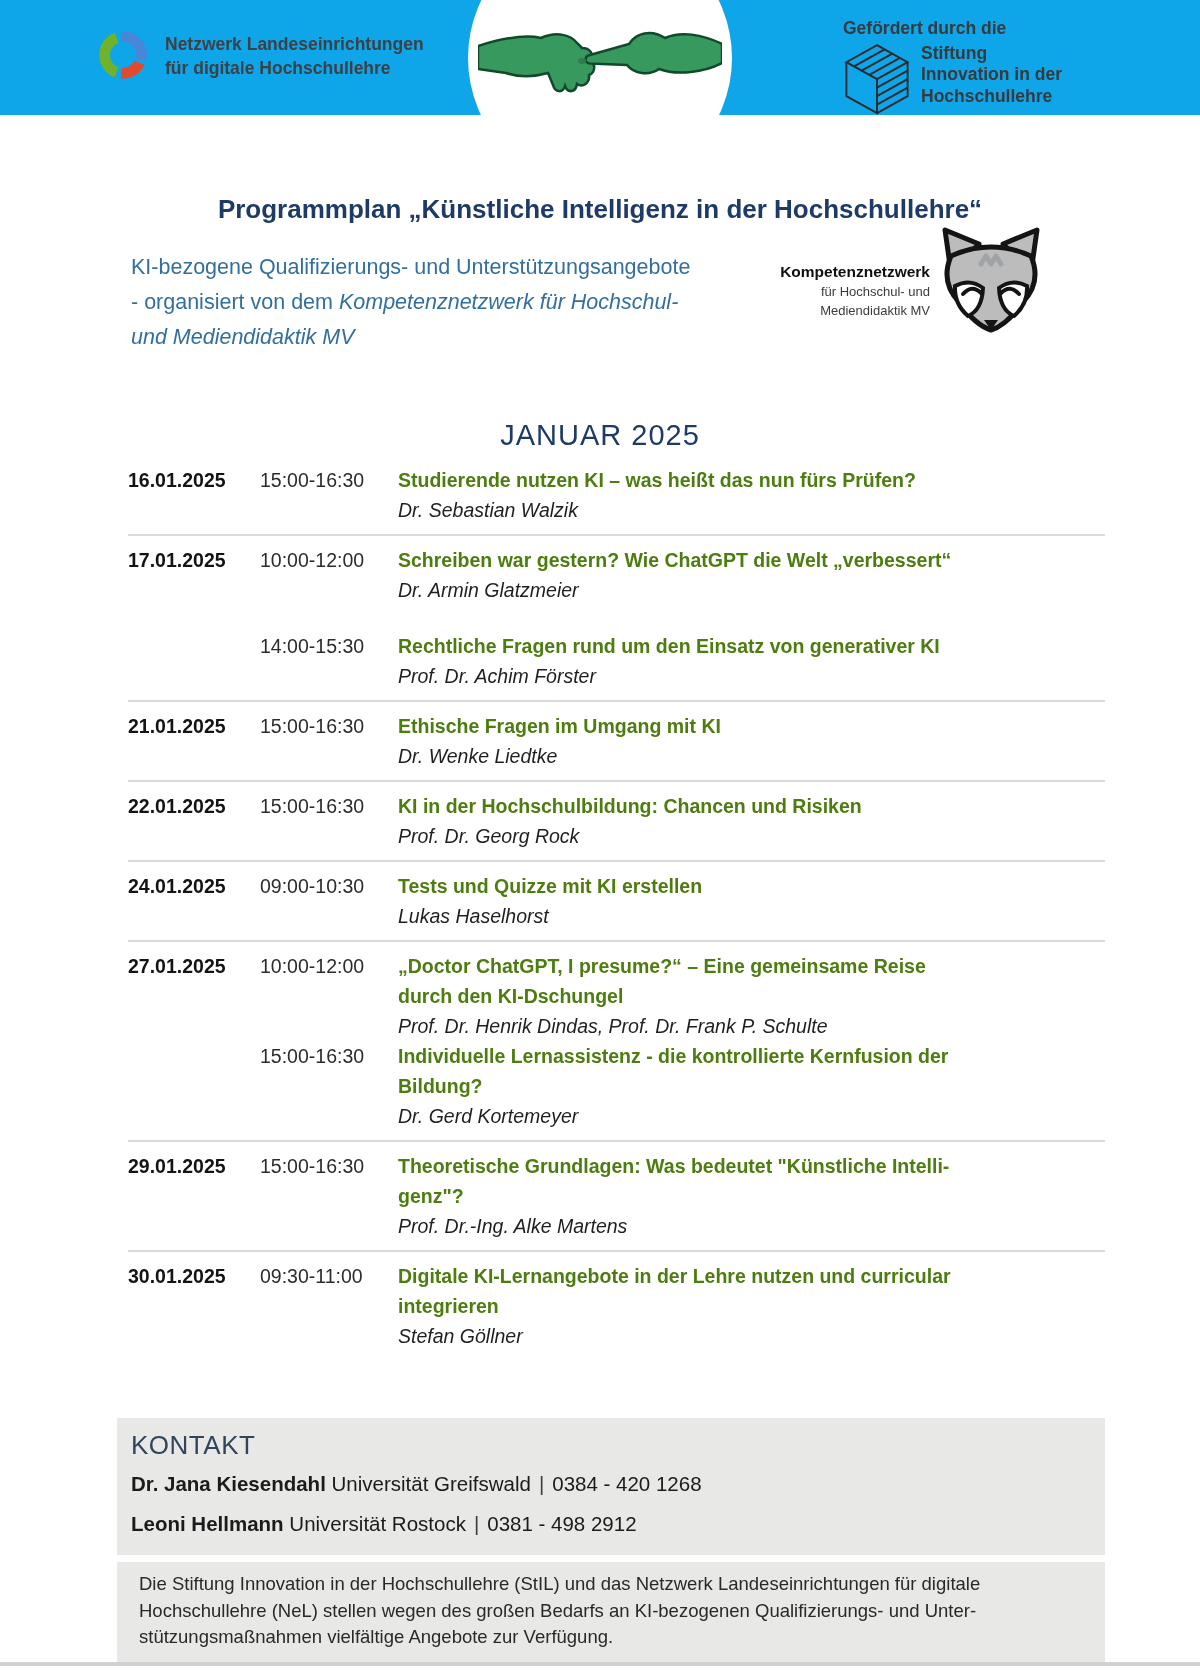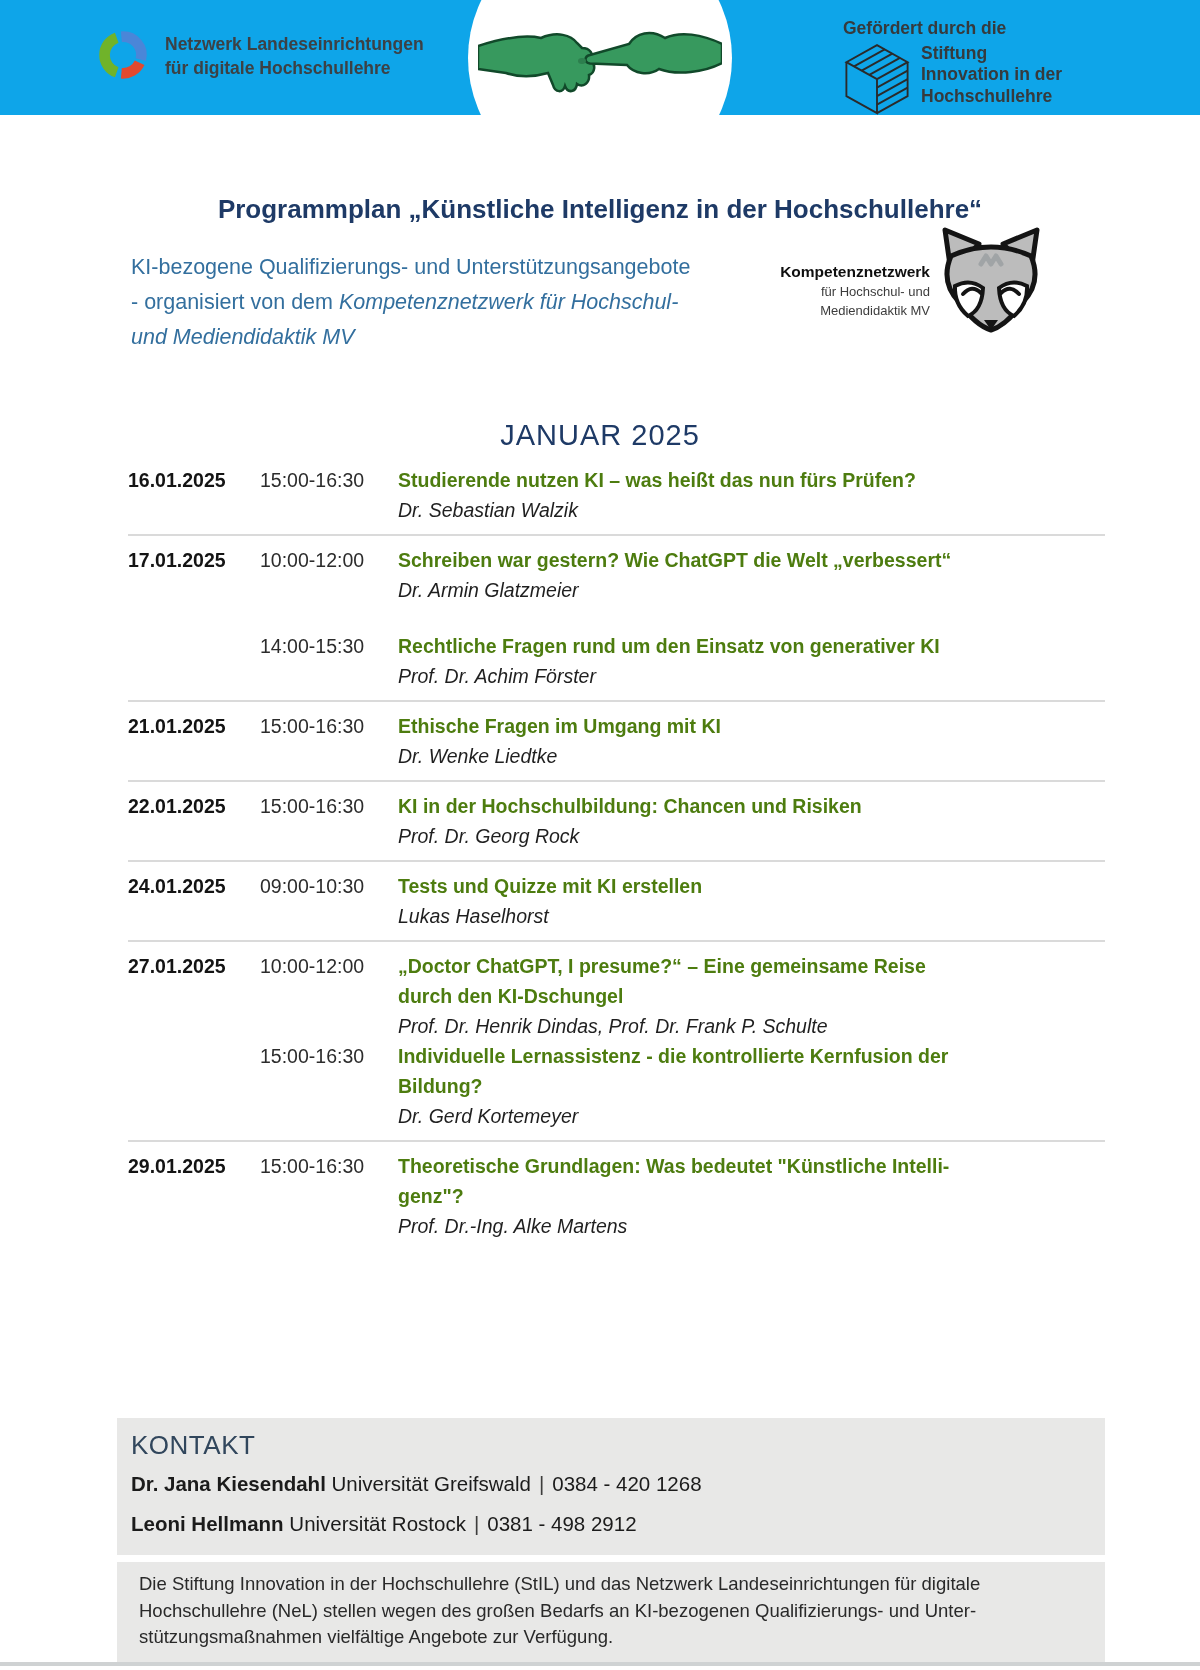--- a/index.html
+++ b/index.html
@@ -239,20 +239,33 @@
         <div class="cell time">15:00-16:30</div>
         <div class="cell body">
           <div class="stitle">
             <div class="tline">Theoretische Grundlagen: Was bedeutet "Künstliche Intelli-</div>
             <div class="tline">genz"?</div>
           </div>
           <div class="speaker">Prof. Dr.-Ing. Alke Martens</div>
         </div>
       </div>
     </div>
+    <div class="row divider">
+      <div class="session">
+        <div class="cell date">30.01.2025</div>
+        <div class="cell time">09:30-11:00</div>
+        <div class="cell body">
+          <div class="stitle">
+            <div class="tline">Digitale KI-Lernangebote in der Lehre nutzen und curricular</div>
+            <div class="tline">integrieren</div>
+          </div>
+          <div class="speaker">Stefan Göllner</div>
+        </div>
+      </div>
+    </div>
   </div>
 
 <div class="contact">
   <div class="contact-heading">KONTAKT</div>
   <div>
       <div class="contact-entry"><span class="cname">Dr. Jana Kiesendahl</span><span class="corg"> Universität Greifswald</span><span class="sep">|</span><span class="cphone">0384 - 420 1268</span></div>
       <div class="contact-entry"><span class="cname">Leoni Hellmann</span><span class="corg"> Universität Rostock</span><span class="sep">|</span><span class="cphone">0381 - 498 2912</span></div>
     </div>
 </div>
 

